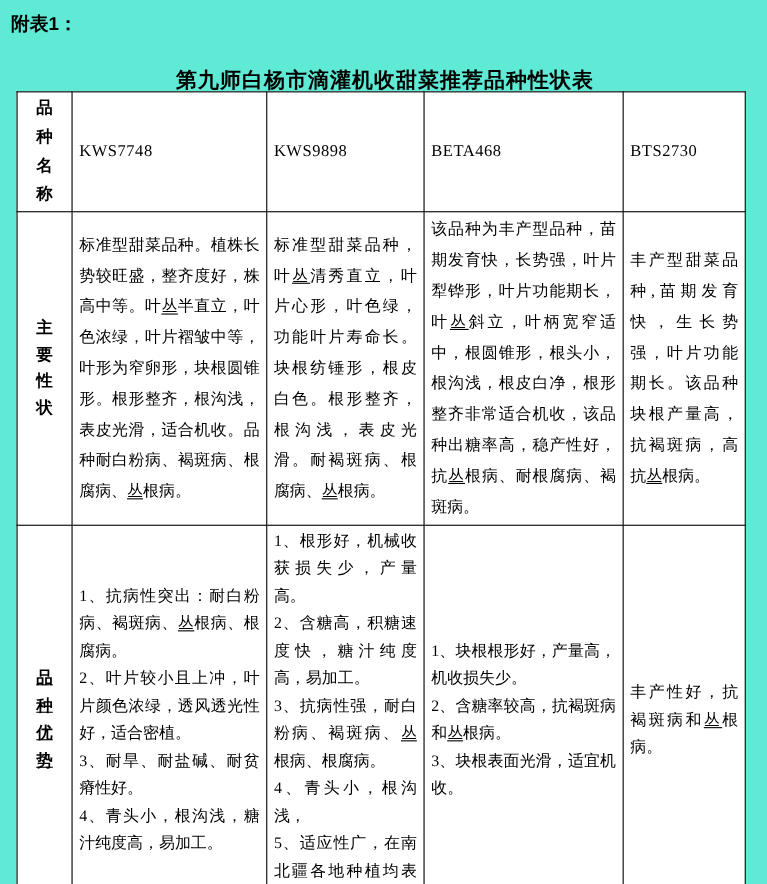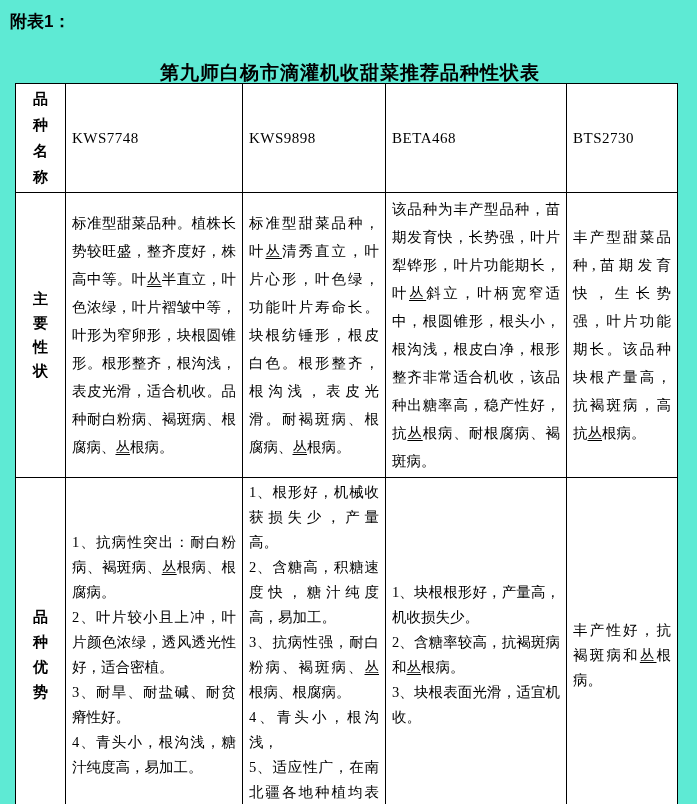--- a/index.html
+++ b/index.html
@@ -60,21 +60,21 @@
     display: inline-block;
     width: 1em;
     word-break: break-all;
     text-align: right;
   }
   tr.name-row { height: 106px; }
   tr.name-row .vtext { line-height: 26px; }
   tr.traits-row { height: 253px; }
   tr.traits-row .vtext { line-height: 24px; }
   tr.adv-row { height: 355px; }
-  tr.adv-row .vtext { line-height: 25px; }
+  tr.adv-row .vtext { line-height: 25px; text-decoration: underline; }
   td.vname {
     text-align: left;
     font-size: 15px;
     letter-spacing: 0.5px;
   }
   td.body-cell {
     font-size: 14.5px;
     text-align: justify;
     text-justify: inter-character;
     text-align-last: left;

